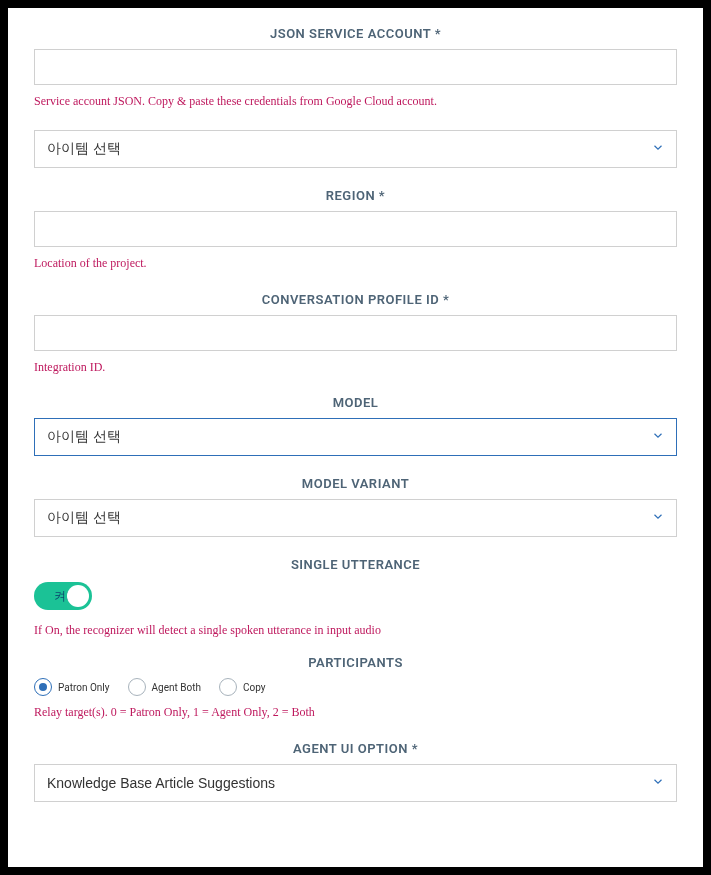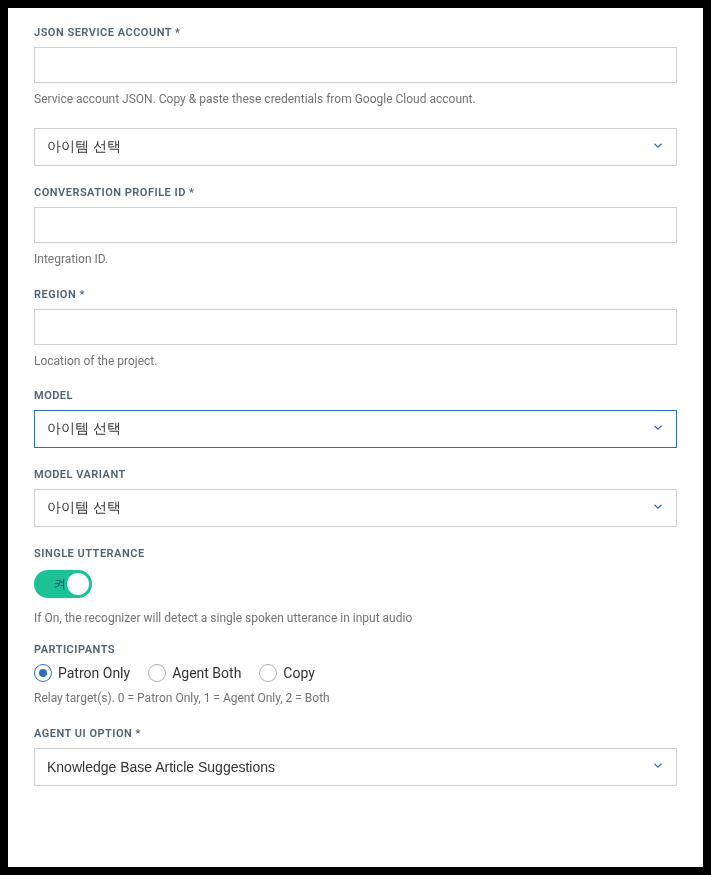--- a/index.html
+++ b/index.html
@@ -16,41 +16,43 @@
     .form-container {
       background: #fff;
       padding: 18px 26px;
       height: 859px;
     }
     .form-group {
       margin-bottom: 20px;
     }
     .form-label {
       display: block;
-      font-size: 11px;
+      font-size: 13px;
       font-weight: 600;
       letter-spacing: 0.5px;
       color: #4e6476;
       margin-bottom: 8px;
       text-transform: uppercase;
+      text-align: center;
     }
     .text-input {
       width: 100%;
       height: 36px;
       border: 1px solid #d0d0d0;
       padding: 0 12px;
       font-size: 14px;
       color: #333;
       background: #fff;
     }
     .help-text {
       font-size: 12px;
-      color: #737373;
+      color: #be185d;
       margin-top: 8px;
       line-height: 1.4;
+      font-family: Liberation Serif, serif;
     }
     .select-wrapper {
       position: relative;
       width: 100%;
     }
     .select-input {
       width: 100%;
       height: 38px;
       border: 1px solid #d0d0d0;
       padding: 0 36px 0 12px;
@@ -137,21 +139,21 @@
       width: 8px;
       height: 8px;
       background: #2e6fb8;
       border-radius: 50%;
       display: none;
     }
     .radio-circle.checked .radio-dot {
       display: block;
     }
     .radio-label {
-      font-size: 14px;
+      font-size: 10px;
       color: #333;
     }
     .single-utterance-group {
       margin-bottom: 16px;
     }
     .single-utterance-group .form-label {
       margin-bottom: 10px;
     }
     .single-utterance-group .help-text {
       margin-top: 12px;
@@ -175,29 +177,29 @@
       </button>
       <span class="chevron">
         <svg viewBox="0 0 24 24">
             <polyline points="6 9 12 15 18 9"></polyline>
           </svg>
       </span>
     </div>
   </div>
 
   <div class="form-group">
+    <label class="form-label">REGION *</label>
+    <input type="text" class="text-input" value="" style="">
+    <div class="help-text">Location of the project.</div>
+  </div>
+
+  <div class="form-group">
     <label class="form-label">CONVERSATION PROFILE ID *</label>
     <input type="text" class="text-input" value="" style="">
     <div class="help-text">Integration ID.</div>
-  </div>
-
-  <div class="form-group">
-    <label class="form-label">REGION *</label>
-    <input type="text" class="text-input" value="" style="">
-    <div class="help-text">Location of the project.</div>
   </div>
 
   <div class="form-group">
     <label class="form-label">MODEL</label>
     <div class="select-wrapper">
       <button class="select-input focused">
         <span>아이템 선택</span>
       </button>
       <span class="chevron">
         <svg viewBox="0 0 24 24">

